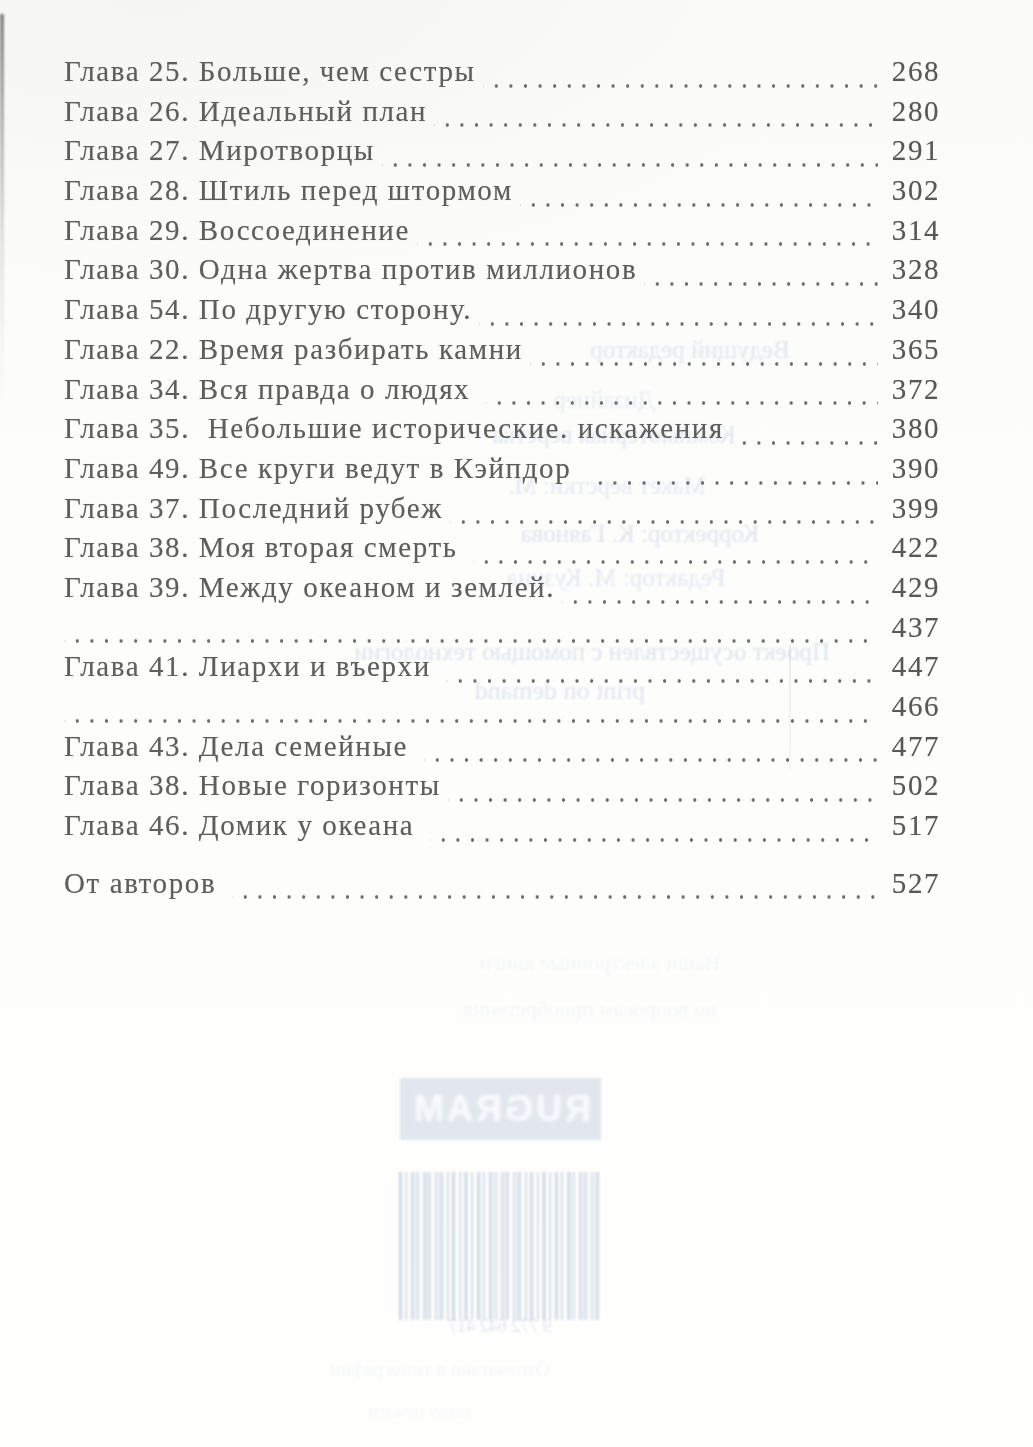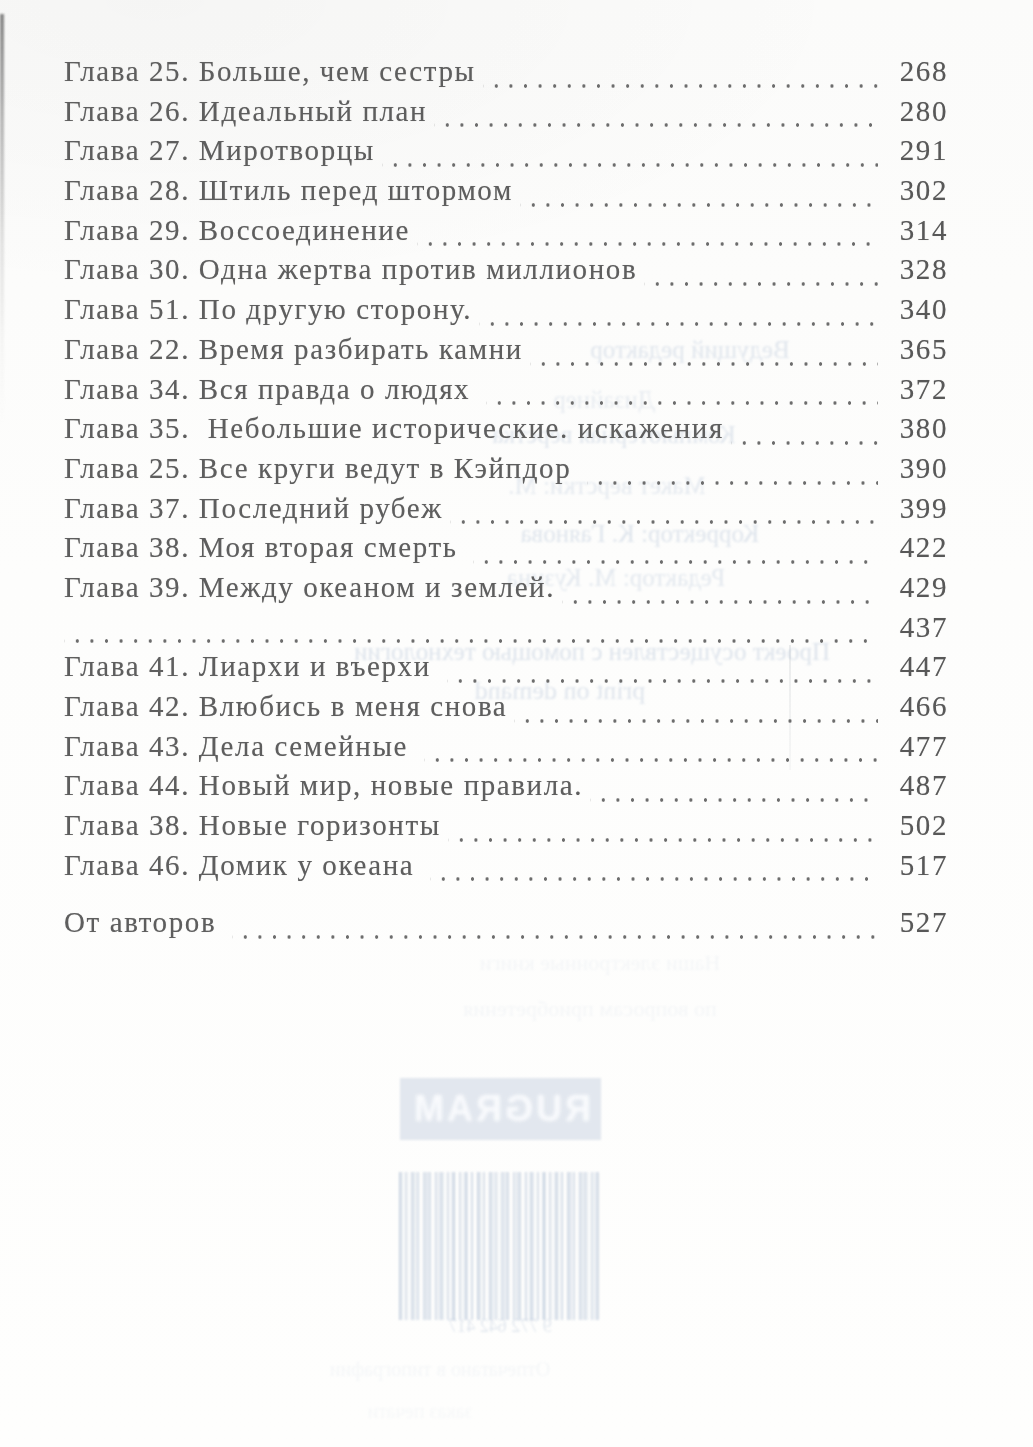--- a/index.html
+++ b/index.html
@@ -33,21 +33,21 @@
   .row{
     display:flex;align-items:baseline;height:39.7px;
     text-shadow:0 0 .7px rgba(90,90,90,.45);
   }
   .row .t{white-space:pre;padding-right:7px;}
   .row .l{
     flex:1;height:8px;align-self:flex-end;margin-bottom:6px;min-width:20px;
     background-image:radial-gradient(circle, #6d6d6d 1.45px, rgba(0,0,0,0) 2px);
     background-size:14.6px 6px;background-repeat:repeat-x;background-position:6px bottom;
   }
-  .row .p{min-width:64px;text-align:right;padding-left:6px;color:#585858;}
+  .row .p{min-width:64px;text-align:center;padding-left:6px;color:#585858;}
   .row.footer{margin-top:18px;}
   
   .ghost{position:absolute;inset:0;pointer-events:none;}
   .ghost-line{
     position:absolute;white-space:nowrap;
     color:#9fb2cc;transform:translateX(-50%) scaleX(-1);
     filter:blur(1px);font-family:"Liberation Serif","DejaVu Serif",serif;
   }
   .ghost-logo{
     position:absolute;left:400px;top:1078px;width:201px;height:62px;
@@ -123,41 +123,41 @@
         <span class="t">Глава 29. Воссоединение</span>
         <span class="l"></span>
         <span class="p">314</span>
       </div>
       <div class="row">
         <span class="t">Глава 30. Одна жертва против миллионов</span>
         <span class="l"></span>
         <span class="p">328</span>
       </div>
       <div class="row">
-        <span class="t">Глава 51. По другую сторону.</span>
+        <span class="t">Глава 54. По другую сторону.</span>
         <span class="l"></span>
         <span class="p">340</span>
       </div>
       <div class="row">
         <span class="t">Глава 22. Время разбирать камни</span>
         <span class="l"></span>
         <span class="p">365</span>
       </div>
       <div class="row">
         <span class="t">Глава 34. Вся правда о людях </span>
         <span class="l"></span>
         <span class="p">372</span>
       </div>
       <div class="row">
         <span class="t">Глава 35.  Небольшие исторические. искажения</span>
         <span class="l"></span>
         <span class="p">380</span>
       </div>
       <div class="row">
-        <span class="t">Глава 25. Все круги ведут в Кэйпдор </span>
+        <span class="t">Глава 49. Все круги ведут в Кэйпдор </span>
         <span class="l"></span>
         <span class="p">390</span>
       </div>
       <div class="row">
         <span class="t">Глава 37. Последний рубеж</span>
         <span class="l"></span>
         <span class="p">399</span>
       </div>
       <div class="row">
         <span class="t">Глава 38. Моя вторая смерть </span>
@@ -172,33 +172,27 @@
       <div class="row">
         <span class="l"></span>
         <span class="p">437</span>
       </div>
       <div class="row">
         <span class="t">Глава 41. Лиархи и въерхи </span>
         <span class="l"></span>
         <span class="p">447</span>
       </div>
       <div class="row">
-        <span class="t">Глава 42. Влюбись в меня снова</span>
         <span class="l"></span>
         <span class="p">466</span>
       </div>
       <div class="row">
         <span class="t">Глава 43. Дела семейные </span>
         <span class="l"></span>
         <span class="p">477</span>
-      </div>
-      <div class="row">
-        <span class="t">Глава 44. Новый мир, новые правила.</span>
-        <span class="l"></span>
-        <span class="p">487</span>
       </div>
       <div class="row">
         <span class="t">Глава 38. Новые горизонты</span>
         <span class="l"></span>
         <span class="p">502</span>
       </div>
       <div class="row">
         <span class="t">Глава 46. Домик у океана </span>
         <span class="l"></span>
         <span class="p">517</span>

